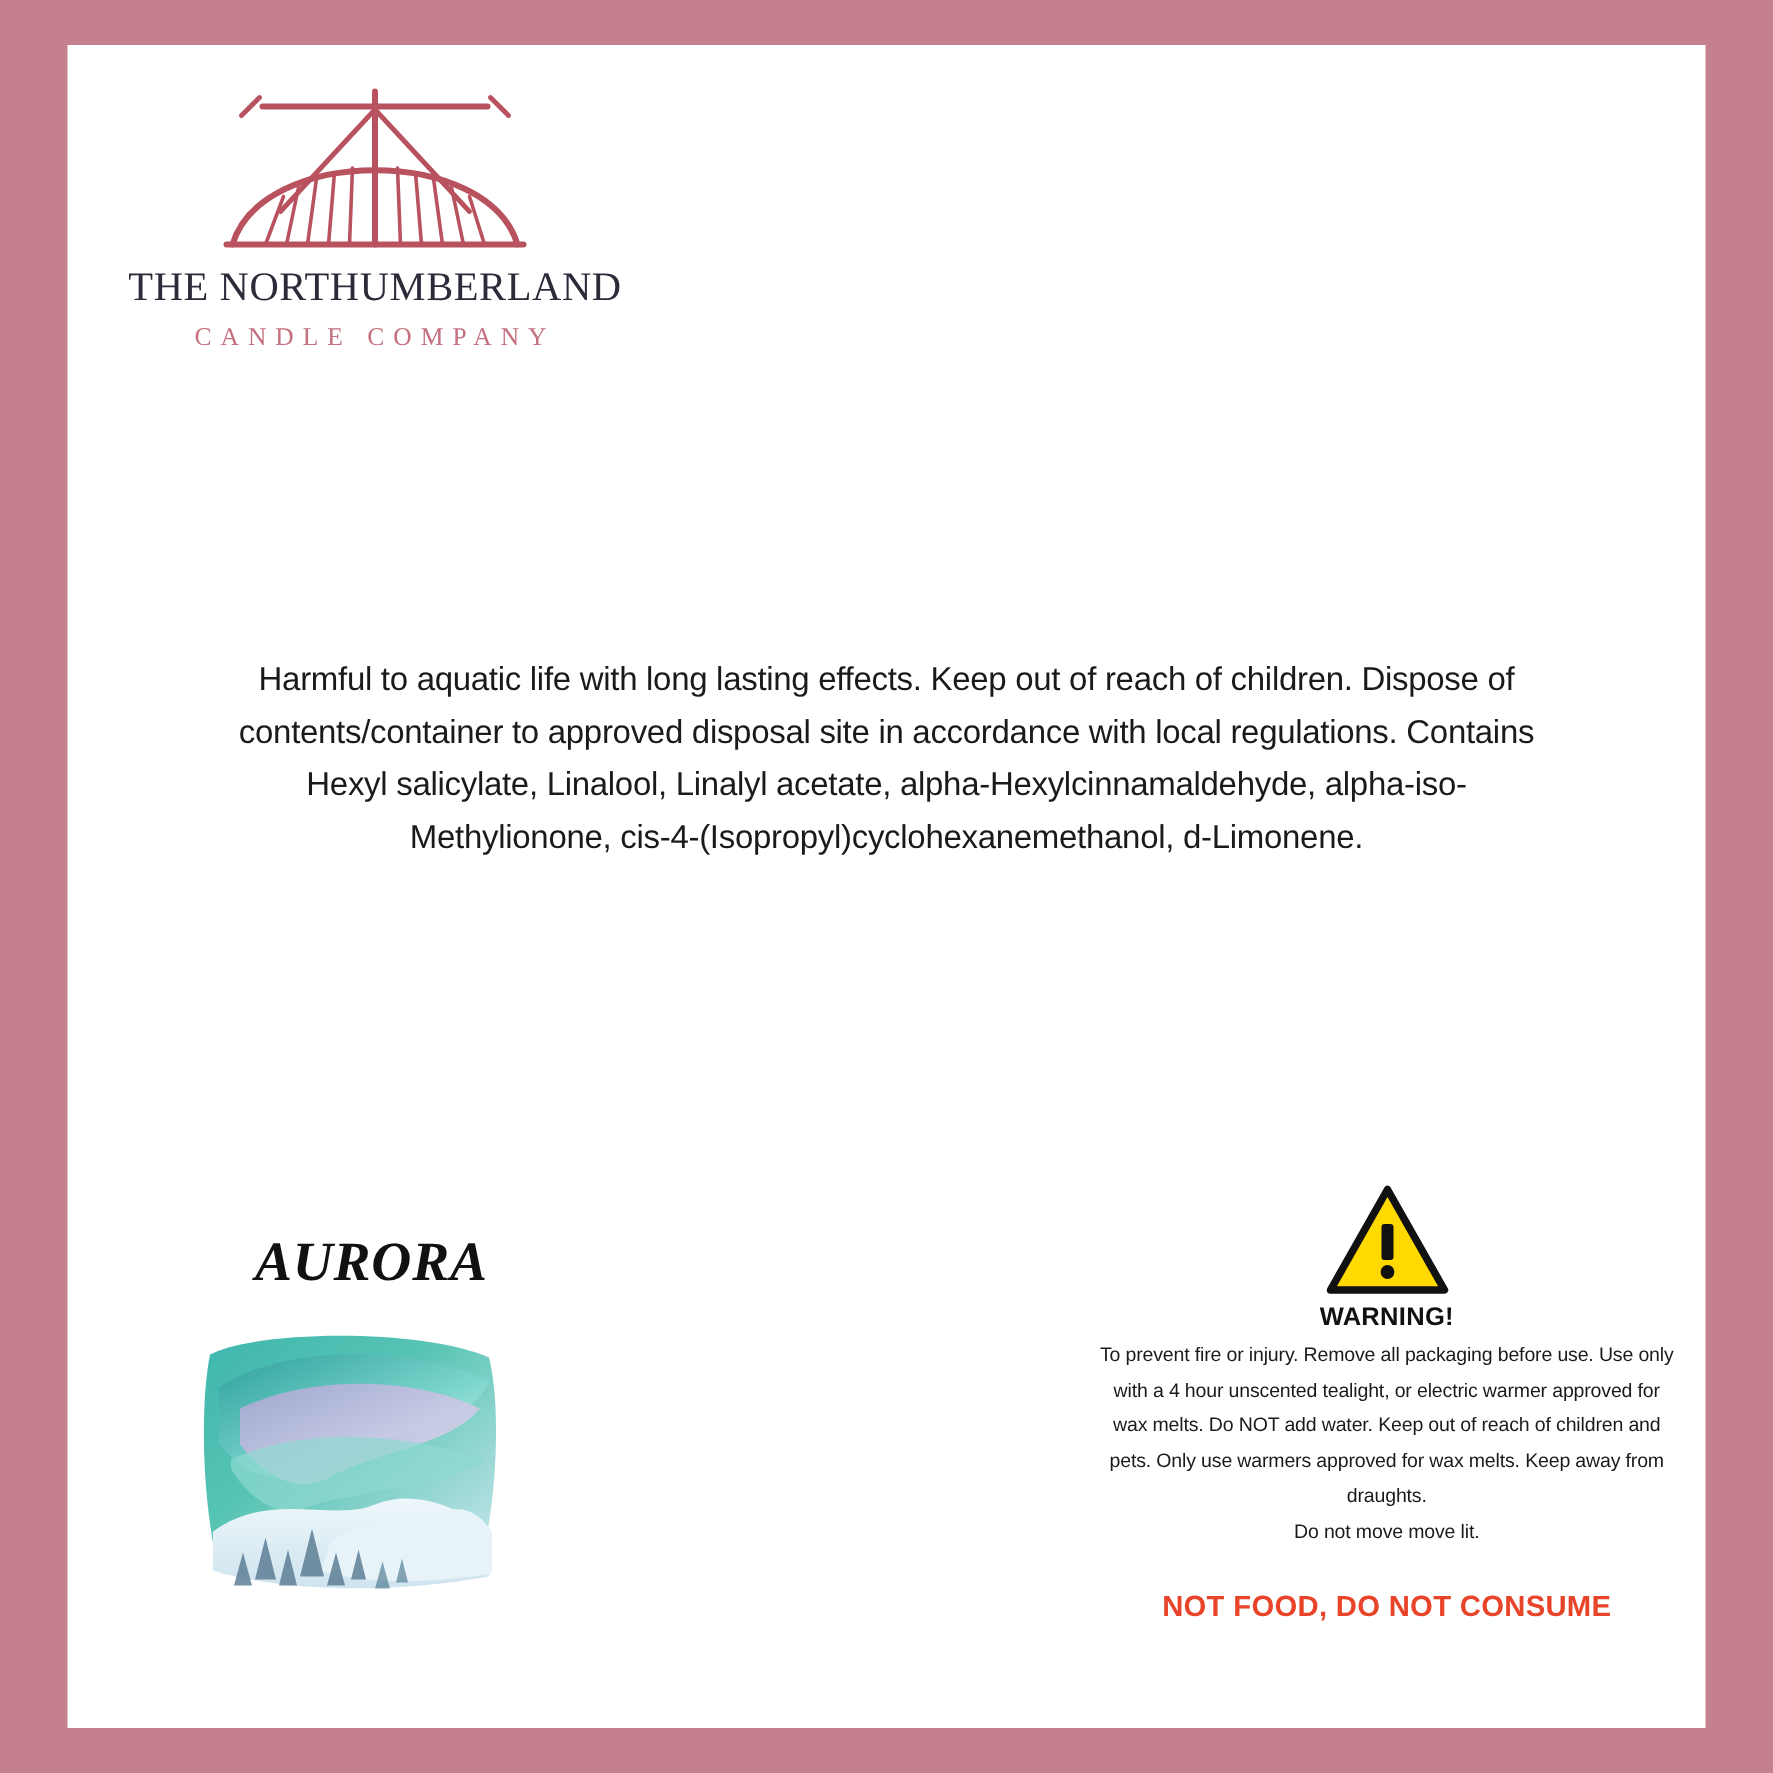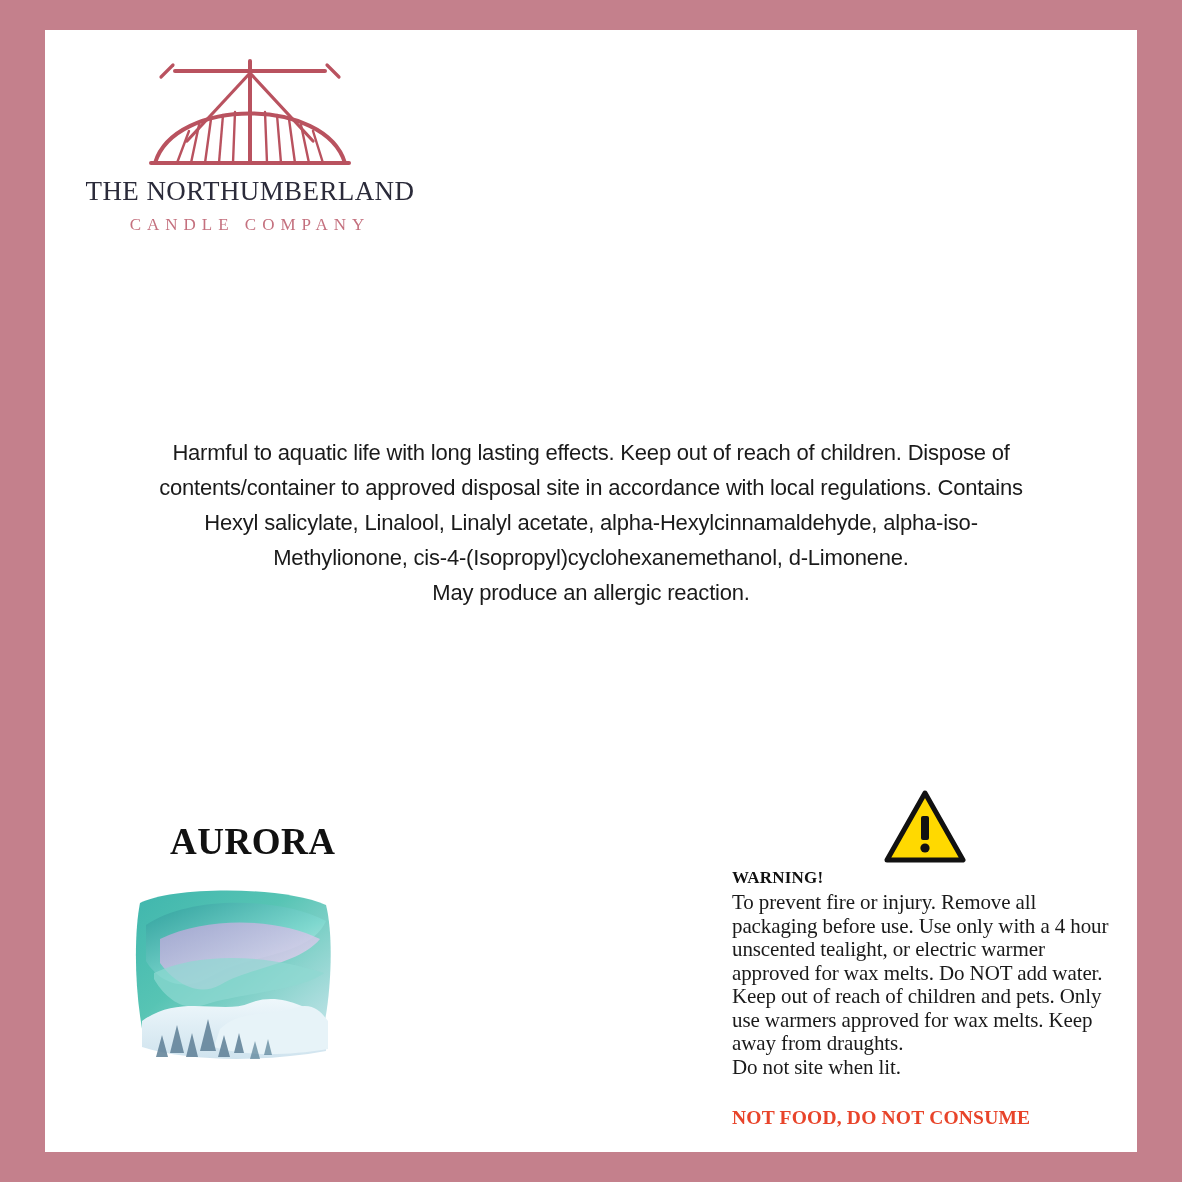--- a/index.html
+++ b/index.html
@@ -95,52 +95,52 @@
   }
   .fragrance-name {
     font-family: "Liberation Serif", serif;
     font-size: 37px;
     font-weight: bold;
     color: #111111;
     letter-spacing: 0.5px;
     font-variant: small-caps;
     text-transform: uppercase;
     margin-left: 40px;
+    font-style: italic;
   }
   .fragrance-art {
     margin-top: 18px;
     width: 210px;
     height: 210px;
     display: block;
   }
 
   
   .safety-block {
     position: absolute;
     right: 20px;
     top: 760px;
     width: 385px;
-    text-align: left;
-    font-family: Liberation Serif, serif;
+    text-align: center;
   }
   .warning-triangle {
     display: block;
     margin: 0 auto 4px auto;
     width: 82px;
     height: 74px;
   }
   .warning-title {
     font-size: 17px;
     font-weight: bold;
     color: #111111;
     letter-spacing: 0.2px;
     margin-bottom: 3px;
   }
   .safety-text {
-    font-size: 21px;
+    font-size: 13px;
     line-height: 23.5px;
     color: #1a1a1a;
     letter-spacing: -0.1px;
   }
   .safety-text .line-block {
     display: block;
   }
   .not-food {
     margin-top: 28px;
     font-size: 19.5px;
@@ -184,21 +184,20 @@
           <path d="M174 118 L166 80"></path>
           <path d="M188 118 L178 86"></path>
         </g>
       </svg>
       <div class="brand-name brand-name-big">The Northumberland</div>
       <div class="brand-sub">CANDLE COMPANY</div>
     </div>
 
     <div class="hazard-text">
       <span>Harmful to aquatic life with long lasting effects. Keep out of reach of children. Dispose of contents/container to approved disposal site in accordance with local regulations. Contains Hexyl salicylate, Linalool, Linalyl acetate, alpha-Hexylcinnamaldehyde, alpha-iso-Methylionone, cis-4-(Isopropyl)cyclohexanemethanol, d-Limonene.</span>
-      <span class="allergic">May produce an allergic reaction.</span>
     </div>
 
     <div class="fragrance-block">
       <div class="fragrance-name">Aurora</div>
       <svg class="fragrance-art" viewBox="0 0 210 210" aria-hidden="true">
         <defs>
           <linearGradient id="sky" x1="0" y1="0" x2="1" y2="1">
             <stop offset="0%" stop-color="#3fb6ad"></stop>
             <stop offset="40%" stop-color="#57c4b4"></stop>
             <stop offset="100%" stop-color="#cfe8ef"></stop>
@@ -241,19 +240,19 @@
 
     <div class="safety-block">
       <svg class="warning-triangle" viewBox="0 0 82 74" aria-hidden="true">
         <path d="M41 3 L79 70 L3 70 Z" fill="#ffd900" stroke="#111111" stroke-width="5" stroke-linejoin="round"></path>
         <rect x="37" y="26" width="8" height="24" rx="2" fill="#111111"></rect>
         <circle cx="41" cy="58" r="4.6" fill="#111111"></circle>
       </svg>
       <div class="warning-title">WARNING!</div>
       <div class="safety-text">
         <span class="line-block">To prevent fire or injury. Remove all packaging before use. Use only with a 4 hour unscented tealight, or electric warmer approved for wax melts. Do NOT add water. Keep out of reach of children and pets. Only use warmers approved for wax melts. Keep away from draughts.</span>
-        <span class="line-block">Do not site when lit.</span>
+        <span class="line-block">Do not move move lit.</span>
       </div>
       <div class="not-food">NOT FOOD, DO NOT CONSUME</div>
     </div>
 
   </div>
 </div>
 
 </body></html>

